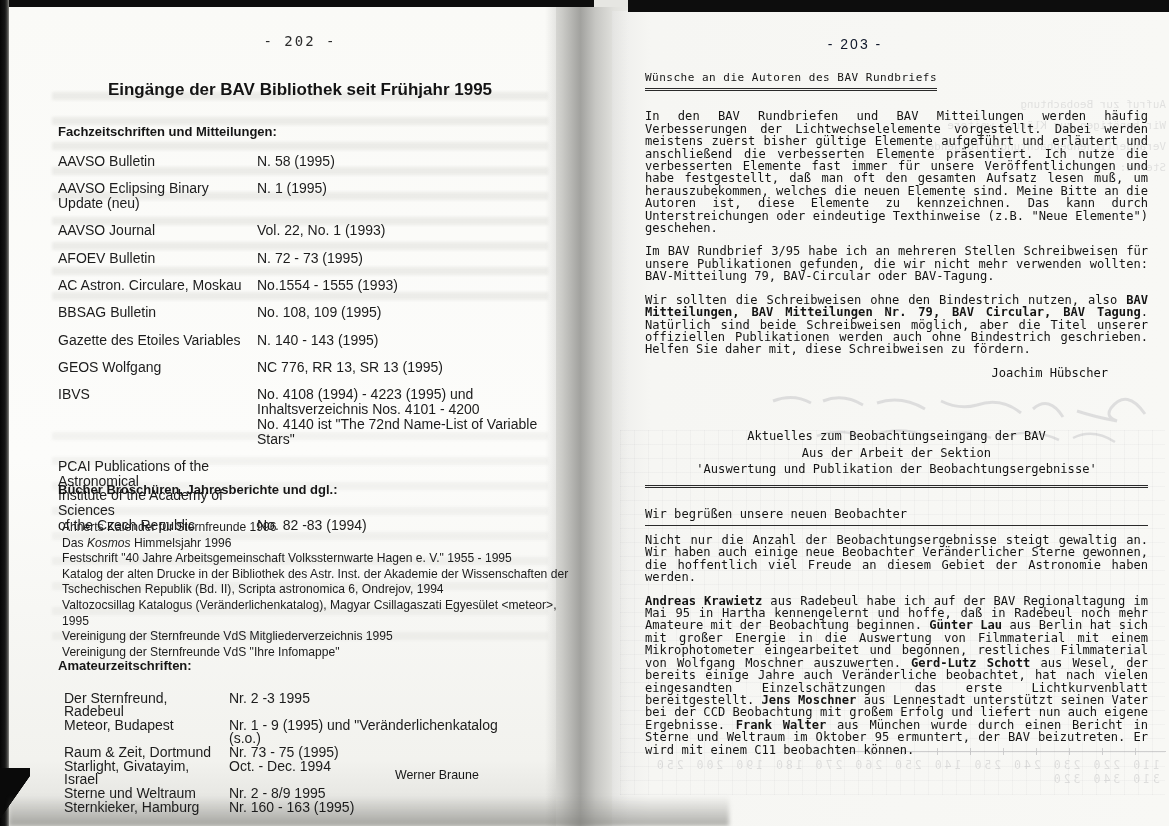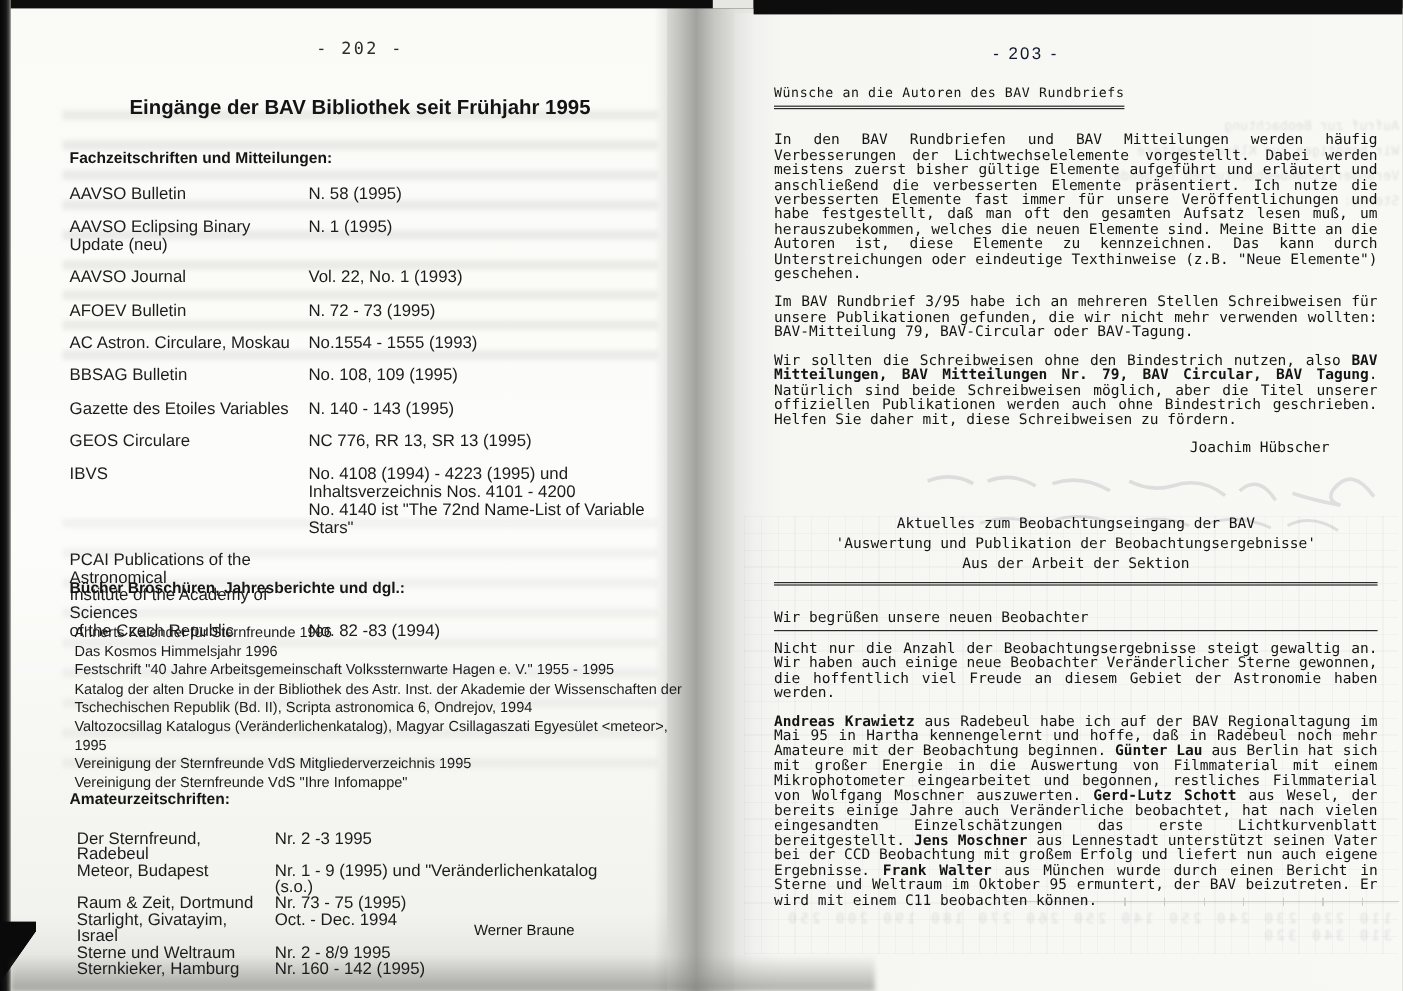--- a/index.html
+++ b/index.html
@@ -133,42 +133,42 @@
       </div>
       <div class="row">
         <span class="row-label">BBSAG Bulletin</span>
         <span class="row-value">No. 108, 109 (1995)</span>
       </div>
       <div class="row">
         <span class="row-label">Gazette des Etoiles Variables</span>
         <span class="row-value">N. 140 - 143 (1995)</span>
       </div>
       <div class="row">
-        <span class="row-label">GEOS Circulare</span>
+        <span class="row-label">GEOS Wolfgang</span>
         <span class="row-value">NC 776, RR 13, SR 13 (1995)</span>
       </div>
       <div class="row">
         <span class="row-label">IBVS</span>
         <span class="row-value">No. 4108 (1994) - 4223 (1995) und
 Inhaltsverzeichnis Nos. 4101 - 4200
 No. 4140 ist "The 72nd Name-List of Variable Stars"</span>
       </div>
       <div class="row align-end">
         <span class="row-label">PCAI Publications of the Astronomical
 Institute of the Academy of Sciences
 of  the Czech Republic</span>
         <span class="row-value">No. 82 -83 (1994)</span>
       </div>
     </div>
 
   <div class="lp-sechead" style="left:58px;top:482px;">Bücher Broschüren, Jahresberichte und dgl.:</div>
 
   <div id="book-list">
       <div class="book-line"><span>Ahnerts Kalender für Sternfreunde 1996</span></div>
-      <div class="book-line"><span>Das </span><span style="">Kosmos</span><span> Himmelsjahr 1996</span></div>
+      <div class="book-line"><span>Das </span><span style="font-style: italic;">Kosmos</span><span> Himmelsjahr 1996</span></div>
       <div class="book-line"><span>Festschrift "40 Jahre Arbeitsgemeinschaft Volkssternwarte Hagen e. V." 1955 - 1995</span></div>
       <div class="book-line"><span>Katalog der alten Drucke in der Bibliothek des Astr. Inst. der Akademie der Wissenschaften der Tschechischen Republik (Bd. II), Scripta astronomica 6, Ondrejov, 1994</span></div>
       <div class="book-line"><span>Valtozocsillag Katalogus (Veränderlichenkatalog), Magyar Csillagaszati Egyesület &lt;meteor&gt;, 1995</span></div>
       <div class="book-line"><span>Vereinigung der Sternfreunde VdS Mitgliederverzeichnis 1995</span></div>
       <div class="book-line"><span>Vereinigung der Sternfreunde VdS "Ihre Infomappe"</span></div>
     </div>
 
   <div class="lp-sechead" style="left:58px;top:658px;">Amateurzeitschriften:</div>
 
   <div class="rows" id="amateur-rows">
@@ -187,43 +187,43 @@
       <div class="row">
         <span class="row-label">Starlight, Givatayim, Israel</span>
         <span class="row-value">Oct. - Dec. 1994</span>
       </div>
       <div class="row">
         <span class="row-label">Sterne und Weltraum</span>
         <span class="row-value">Nr. 2 - 8/9 1995</span>
       </div>
       <div class="row">
         <span class="row-label">Sternkieker, Hamburg</span>
-        <span class="row-value">Nr. 160 - 142 (1995)</span>
+        <span class="row-value">Nr. 160 - 163 (1995)</span>
       </div>
     </div>
 
   <div class="lp-sign">Werner Braune</div>
 
   <div class="rp-num">- 203 -</div>
 
   <div class="rp-col">
     <div class="rp-h1">Wünsche an die Autoren des BAV Rundbriefs</div>
 
     <div id="article1-paras">
         <p><span>In den BAV Rundbriefen und BAV Mitteilungen werden häufig Verbesserungen der Lichtwechselelemente vorgestellt. Dabei werden meistens zuerst bisher gültige Elemente aufgeführt und erläutert und anschließend die verbesserten Elemente präsentiert. Ich nutze die verbesserten Elemente fast immer für unsere Veröffentlichungen und habe festgestellt, daß man oft den gesamten Aufsatz lesen muß, um herauszubekommen, welches die neuen Elemente sind. Meine Bitte an die Autoren ist, diese Elemente zu kennzeichnen. Das kann durch Unterstreichungen oder eindeutige Texthinweise (z.B. "Neue Elemente") geschehen.</span></p>
         <p><span>Im BAV Rundbrief 3/95 habe ich an mehreren Stellen Schreibweisen für unsere Publikationen gefunden, die wir nicht mehr verwenden wollten: BAV-Mitteilung 79, BAV-Circular oder BAV-Tagung.</span></p>
         <p><span>Wir sollten die Schreibweisen ohne den Bindestrich nutzen, also </span><span style="font-weight: bold;">BAV Mitteilungen, BAV Mitteilungen Nr. 79, BAV Circular, BAV Tagung</span><span>. Natürlich sind beide Schreibweisen möglich, aber die Titel unserer offiziellen Publikationen werden auch ohne Bindestrich geschrieben. Helfen Sie daher mit, diese Schreibweisen zu fördern.</span></p>
       </div>
 
     <p class="rp-sig">Joachim Hübscher</p>
 
     <div class="a2-head" id="a2-head">
         <div>Aktuelles zum Beobachtungseingang der BAV</div>
+        <div>Aus der Arbeit der Sektion</div>
         <div>'Auswertung und Publikation der Beobachtungsergebnisse'</div>
-        <div>Aus der Arbeit der Sektion</div>
       </div>
 
     <div class="rp-sub">Wir begrüßen unsere neuen Beobachter</div>
 
     <div id="article2-paras">
         <p><span>Nicht nur die Anzahl der Beobachtungsergebnisse steigt gewaltig an. Wir haben auch einige neue Beobachter Veränderlicher Sterne gewonnen, die hoffentlich viel Freude an diesem Gebiet der Astronomie haben werden.</span></p>
         <p><span style="font-weight: bold;">Andreas Krawietz</span><span> aus Radebeul habe ich auf der BAV Regionaltagung im Mai 95 in Hartha kennengelernt und hoffe, daß in Radebeul noch mehr Amateure mit der Beobachtung beginnen. </span><span style="font-weight: bold;">Günter Lau</span><span> aus Berlin hat sich mit großer Energie in die Auswertung von Filmmaterial mit einem Mikrophotometer eingearbeitet und begonnen, restliches Filmmaterial von Wolfgang Moschner auszuwerten. </span><span style="font-weight: bold;">Gerd-Lutz Schott</span><span> aus Wesel, der bereits einige Jahre auch Veränderliche beobachtet, hat nach vielen eingesandten Einzelschätzungen das erste Lichtkurvenblatt bereitgestellt. </span><span style="font-weight: bold;">Jens Moschner</span><span> aus Lennestadt unterstützt seinen Vater bei der CCD Beobachtung mit großem Erfolg und liefert nun auch eigene Ergebnisse. </span><span style="font-weight: bold;">Frank Walter</span><span> aus München wurde durch einen Bericht in Sterne und Weltraum im Oktober 95 ermuntert, der BAV beizutreten. Er wird mit einem C11 beobachten können.</span></p>
       </div>
   </div>
 

